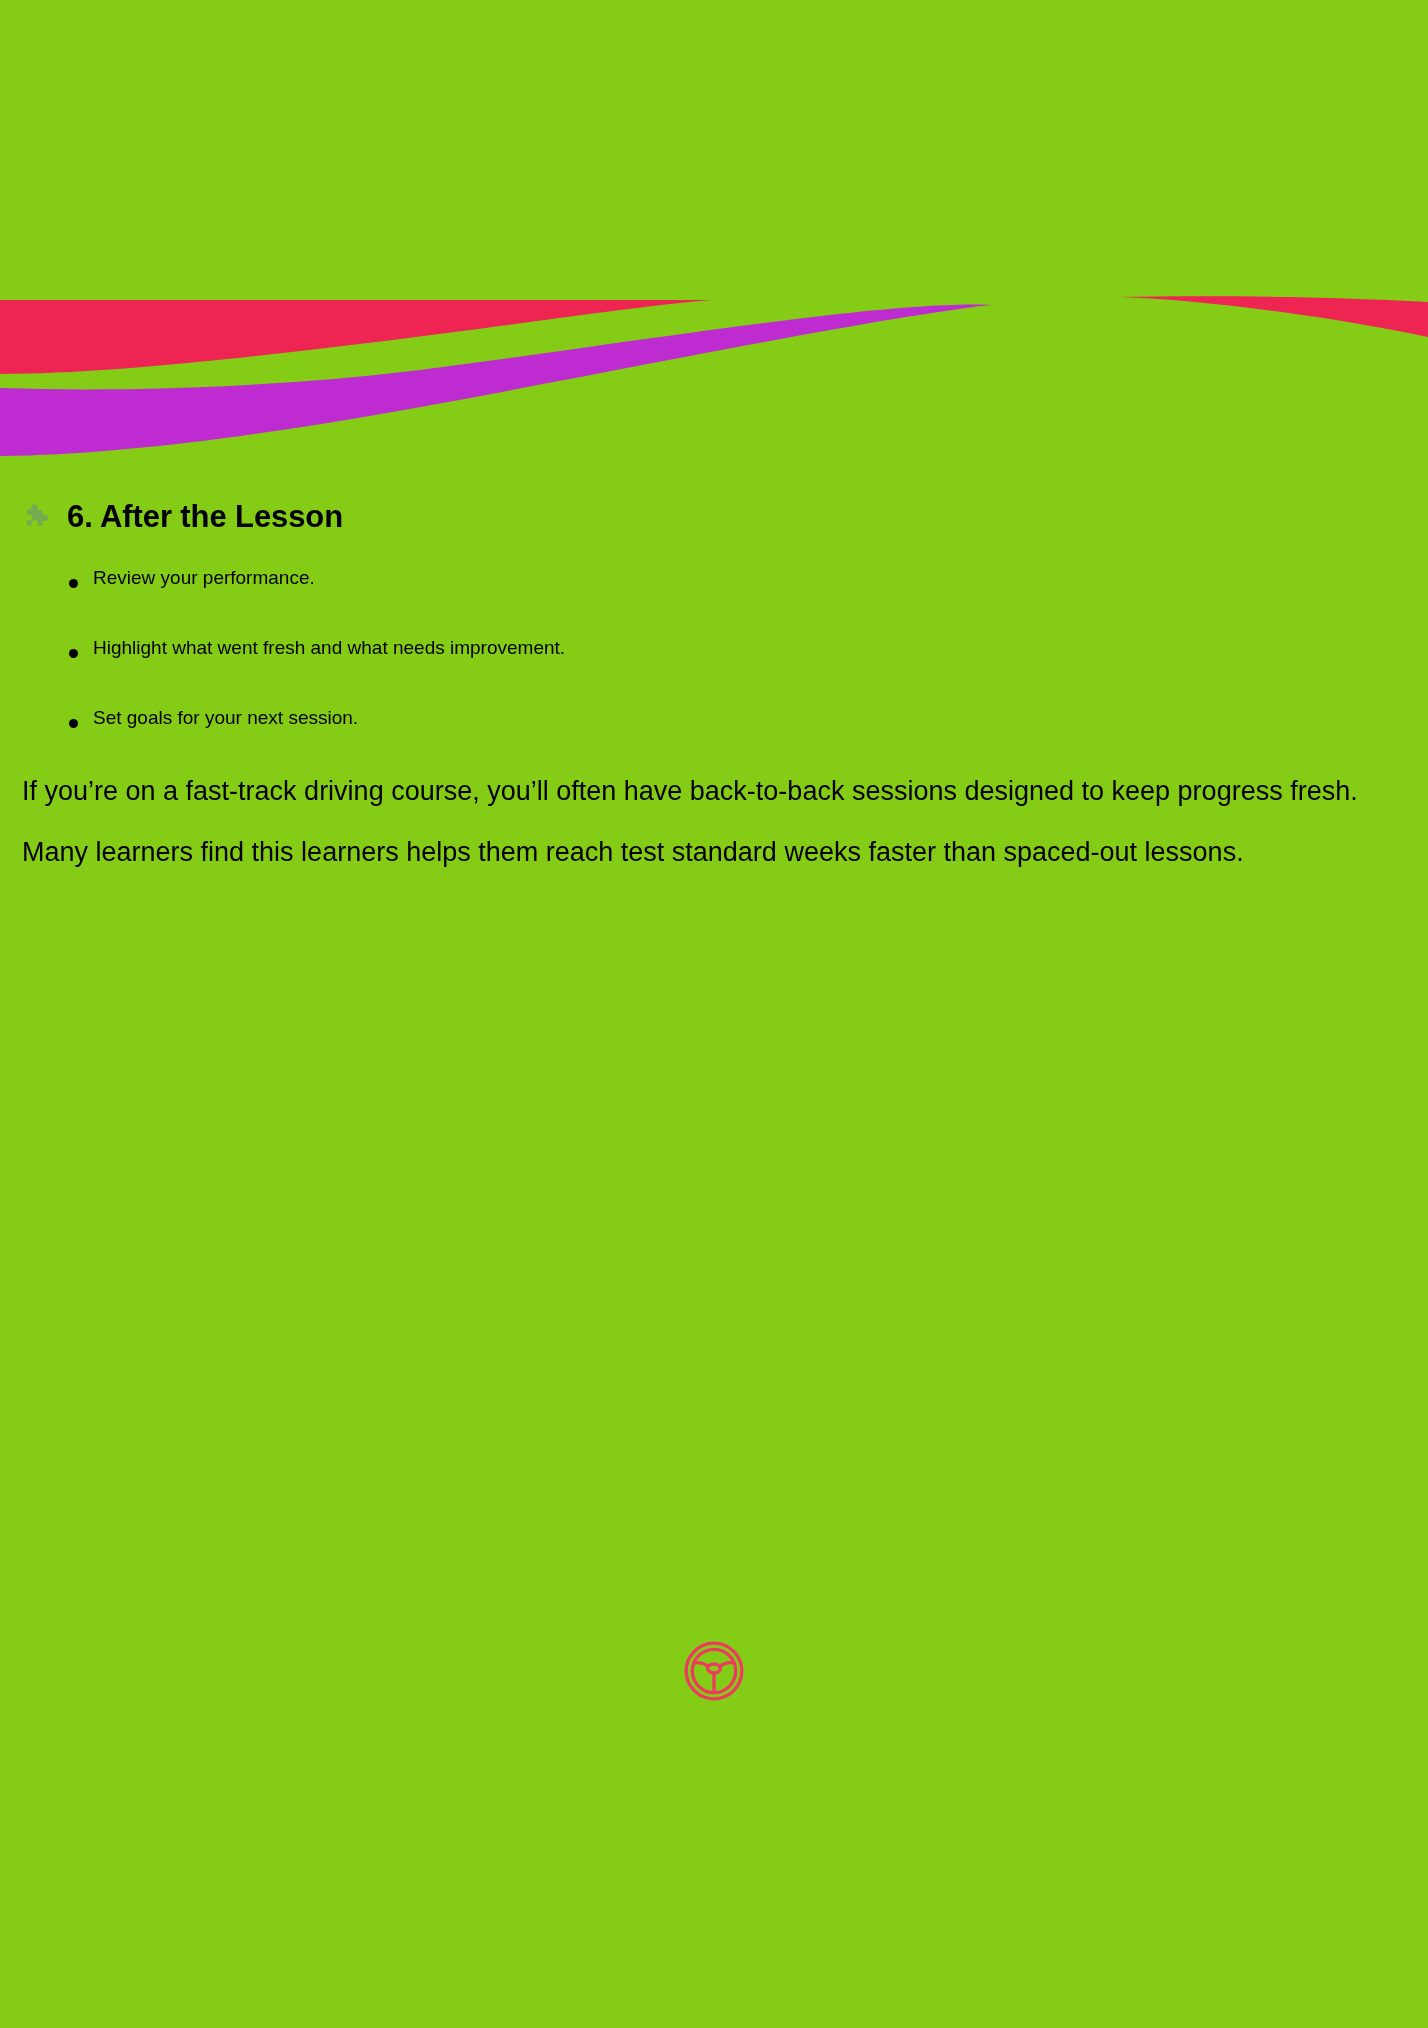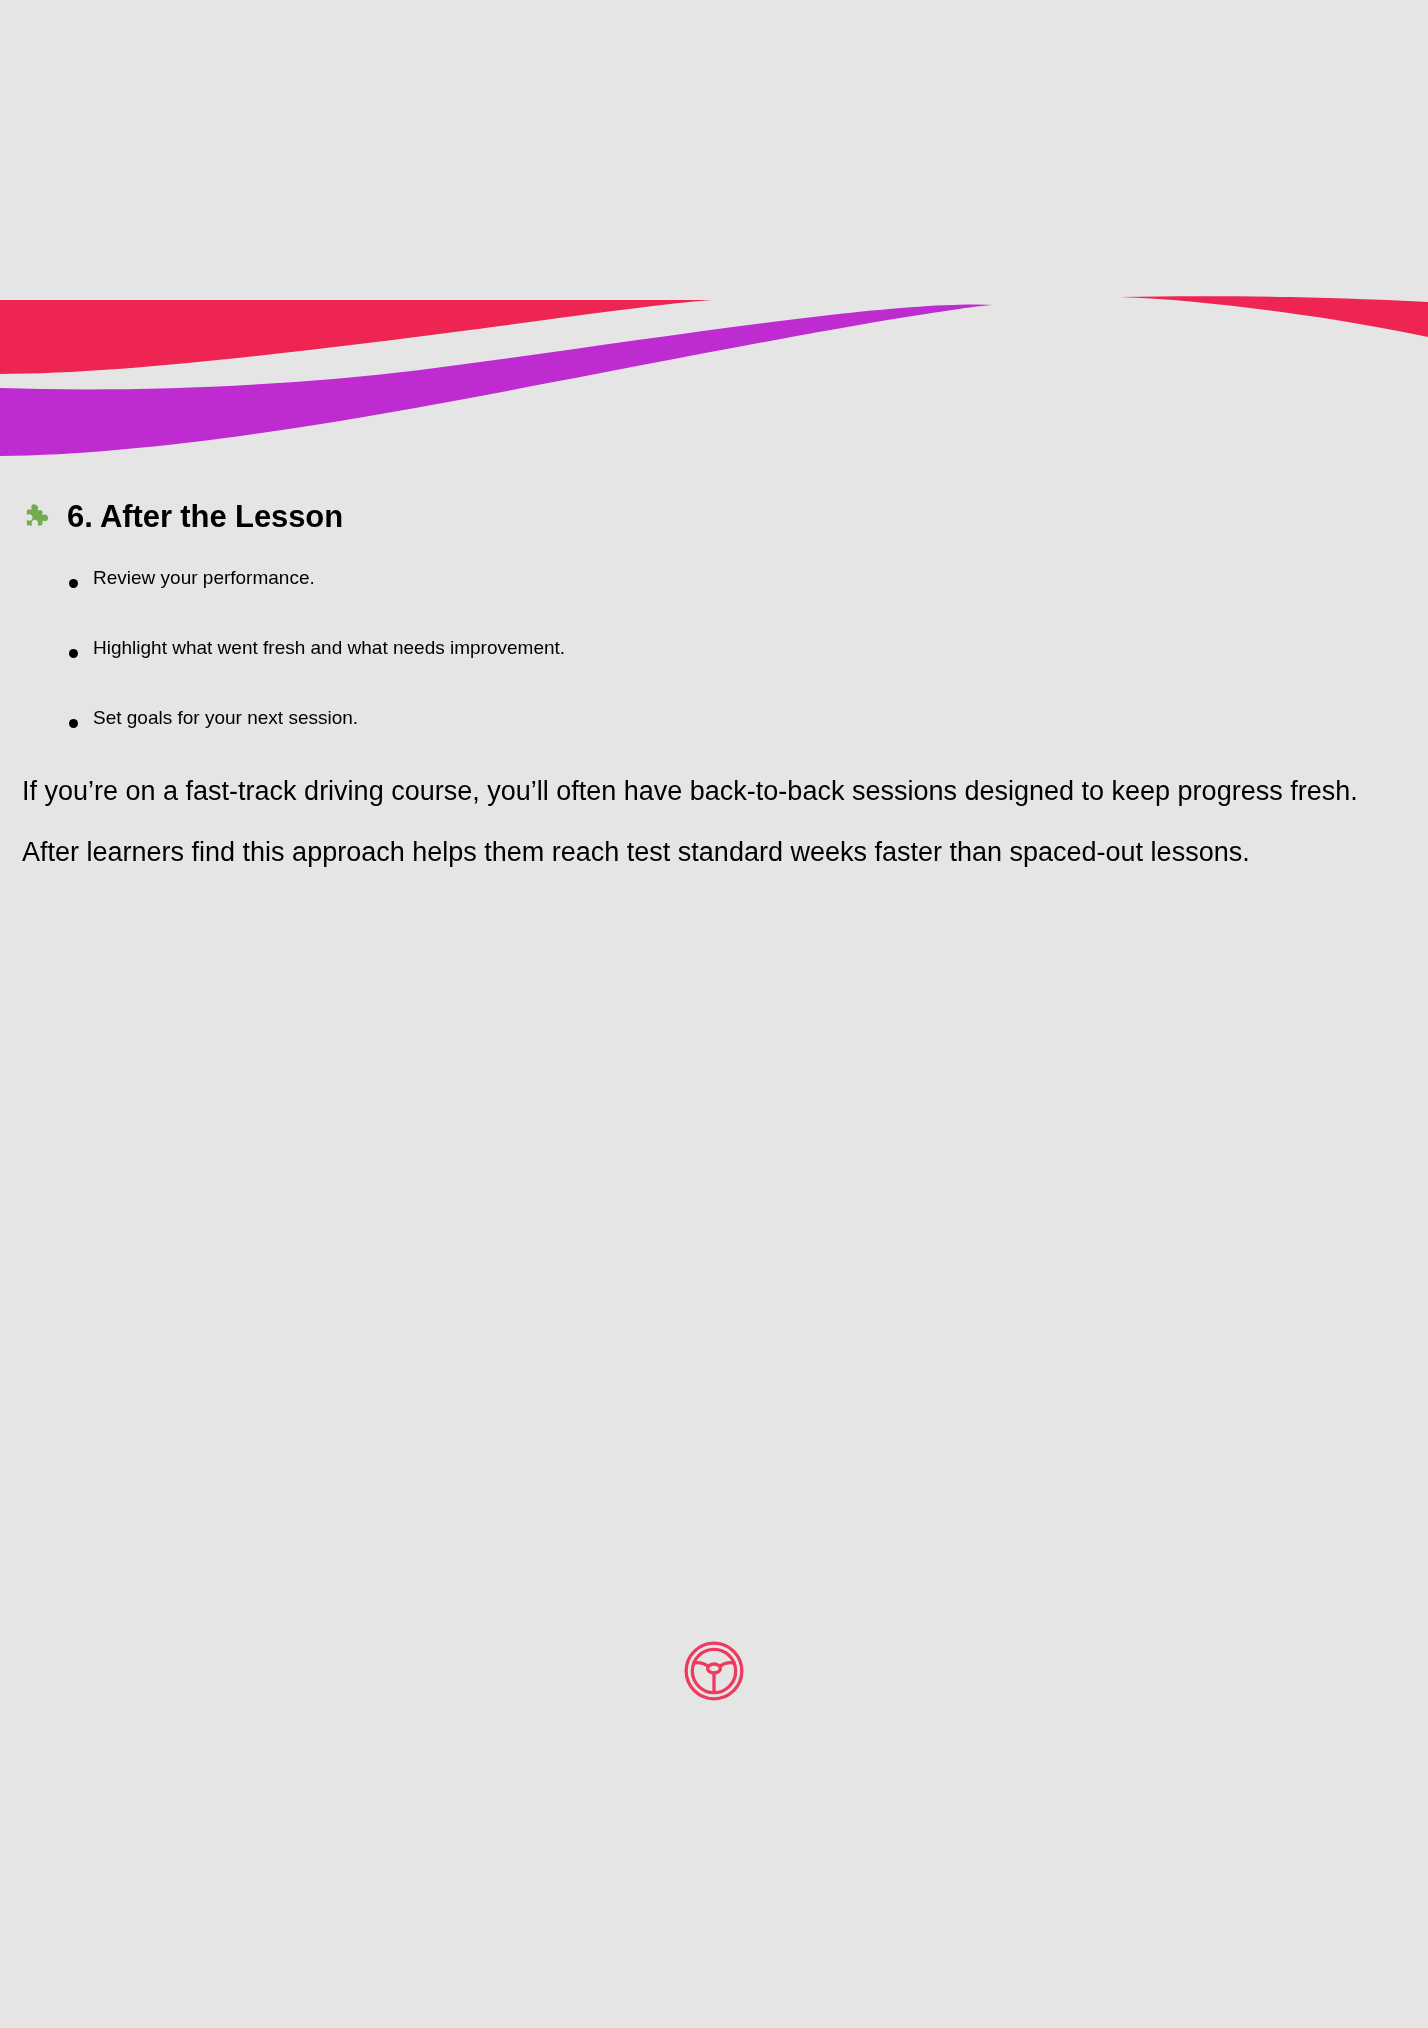--- a/index.html
+++ b/index.html
@@ -8,21 +8,21 @@
     background: #ffffff;
   }
   body {
     font-family: "Liberation Sans", sans-serif;
     color: #000000;
   }
   .page {
     position: relative;
     width: 1428px;
     height: 2028px;
-    background: #e5e5e5;
+    background: #84cc16;
     overflow: hidden;
   }
 
   
   .header-waves {
     position: absolute;
     left: 0;
     top: 0;
     width: 1428px;
     height: 470px;
@@ -163,21 +163,21 @@
     </h1>
 
 
     <ul class="bullet-list">
       <li class="bullet-item">Review your performance.</li>
       <li class="bullet-item">Highlight what went fresh and what needs improvement.</li>
       <li class="bullet-item">Set goals for your next session.</li>
     </ul>
 
     <p class="body-paragraph first-para">If you’re on a fast-track driving course, you’ll often have back-to-back sessions designed to keep progress fresh.</p>
-    <p class="body-paragraph">After learners find this approach helps them reach test standard weeks faster than spaced-out lessons.</p>
+    <p class="body-paragraph">Many learners find this learners helps them reach test standard weeks faster than spaced-out lessons.</p>
 
   </div>
 
   <div class="footer-logo">
     <svg class="wheel-icon" viewBox="0 0 64 64" xmlns="http://www.w3.org/2000/svg">
       <g fill="none" stroke="#EE3A5E" stroke-width="3.2">
         <circle cx="32" cy="32" r="27"></circle>
         <circle cx="32" cy="32" r="21"></circle>
         <ellipse cx="32" cy="29.5" rx="6.2" ry="4.3"></ellipse>
         <path d="M32 33.8 L32 53"></path>

